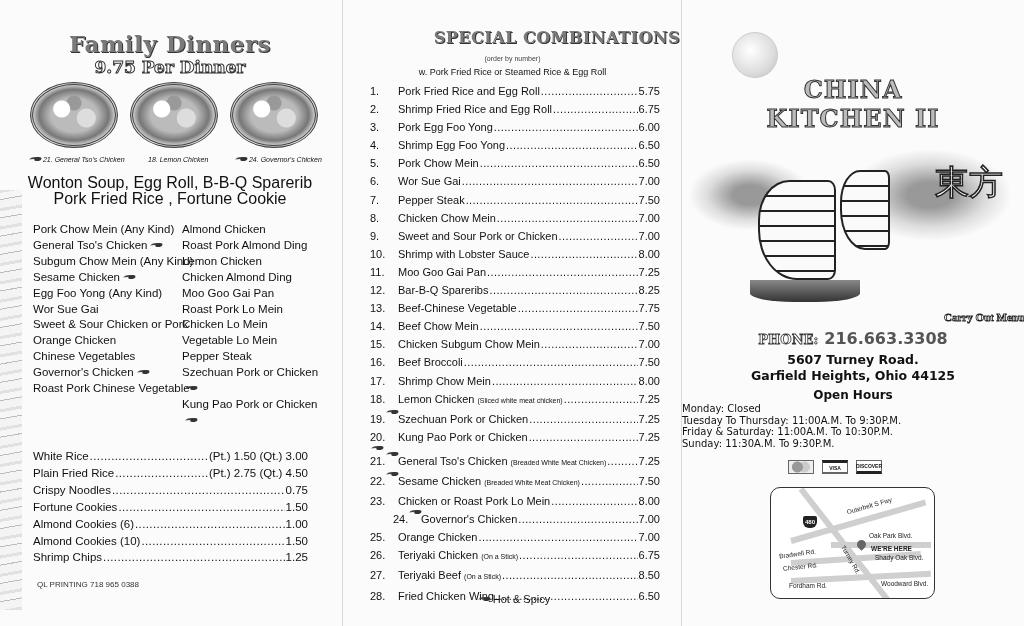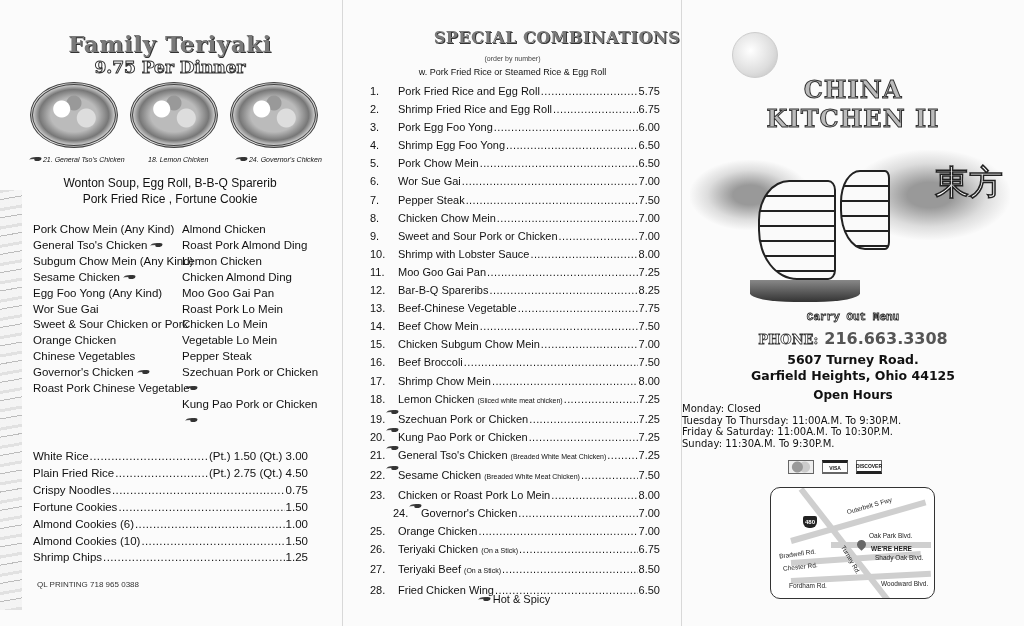--- a/index.html
+++ b/index.html
@@ -25,21 +25,21 @@
 
     .plates { position: absolute; left: 26px; top: 82px; width: 296px; height: 90px; }
     .plate { position: absolute; top: 0; width: 88px; height: 66px; border-radius: 50%;
       border: 3px double #444; background:
       radial-gradient(circle at 35% 40%, #fff 0 8px, transparent 9px),
       radial-gradient(circle at 65% 55%, #ddd 0 9px, transparent 10px),
       radial-gradient(circle at 50% 30%, #999 0 7px, transparent 8px),
       radial-gradient(ellipse at center, #bbb 0 40%, #777 60%, #eee 75%); }
     .plate-cap { position: absolute; top: 74px; font-size: 7px; font-style: italic; white-space: nowrap; }
 
-    .fam-includes { position: absolute; left: 0; width: 340px; top: 175px; text-align: center; font-size: 12px; line-height: 16px; }
+    .fam-includes { position: absolute; left: 0; width: 340px; top: 175px; text-align: center; font-size: 16px; line-height: 16px; }
     .fam-includes .it { font-style: italic; }
 
     .choices { position: absolute; left: 33px; top: 222px; width: 290px; font-size: 11.5px; line-height: 15.9px; }
     .choices .col { position: absolute; top: 0; }
     .choices .c1 { left: 0; }
     .choices .c2 { left: 149px; }
     .spicy { display: inline-block; width: 12px; height: 6px; margin-left: 3px; vertical-align: middle;
       border-top: 2px solid #444; border-radius: 50% 50% 0 0; transform: skewX(-20deg); position: relative; }
     .spicy::after { content: ""; position: absolute; left: 5px; top: -2px; width: 7px; height: 4px; background: #333; border-radius: 50%; }
 
@@ -66,21 +66,21 @@
       background: radial-gradient(circle at 40% 40%, #fff, #ddd 60%, #bbb); border: 1px solid #ccc; }
     .logo { position: absolute; left: 0; width: 342px; text-align: center; font-family: "DejaVu Serif", serif; font-weight: bold;
       color: #bbb; -webkit-text-stroke: 1px #333; letter-spacing: 1px; }
     .logo1 { top: 75px; font-size: 24px; }
     .logo2 { top: 104px; font-size: 24px; }
     .scene { position: absolute; left: 18px; top: 140px; width: 310px; height: 170px; }
     .cloud { position: absolute; background: radial-gradient(ellipse, #999 0 20%, #ddd 50%, transparent 72%); }
     .sail { position: absolute; border: 2px solid #222; background: repeating-linear-gradient(180deg, #fafafa 0 13px, #222 13px 15px); border-radius: 40% 10% 10% 50%; }
     .hull { position: absolute; left: 50px; top: 140px; width: 110px; height: 22px; background: linear-gradient(#888, #333); border-radius: 0 0 40% 40%; }
     .chars { position: absolute; left: 235px; top: 20px; font-size: 34px; line-height: 44px; color: #fff; -webkit-text-stroke: 1.5px #222; font-family: "DejaVu Serif", serif; }
-    .carry { position: absolute; left: 0; width: 342px; top: 311px; text-align: center; font-family: Liberation Mono, monospace; font-weight: bold; font-size: 11px; color: #fff; -webkit-text-stroke: .8px #222; }
+    .carry { position: absolute; left: 0; width: 342px; top: 311px; text-align: right; font-family: Liberation Serif, serif; font-weight: bold; font-size: 11px; color: #fff; -webkit-text-stroke: .8px #222; }
     .phone { position: absolute; left: 0; width: 342px; top: 329px; text-align: center; font-size: 16px; font-weight: bold; color: #555; font-family: "DejaVu Sans", sans-serif; }
     .phone .lab { color: #fff; -webkit-text-stroke: .8px #333; font-family: "DejaVu Serif", serif; font-size: 13px; margin-right: 6px; }
     .addr { position: absolute; left: 0; width: 342px; top: 352px; text-align: center; font-family: "DejaVu Sans", sans-serif; font-weight: bold; font-size: 12.5px; line-height: 16px; }
     .hours-title { position: absolute; left: 0; width: 342px; top: 388px; text-align: center; font-weight: bold; font-size: 12px; font-family: "DejaVu Sans", sans-serif; }
     .hours { position: absolute; left: 0; width: 342px; top: 403px; font-size: 10px; line-height: 11.5px; font-family: "DejaVu Sans", sans-serif; }
     .cards { position: absolute; left: 106px; top: 460px; display: flex; gap: 8px; }
     .card { width: 26px; height: 14px; border: 1px solid #666; font-size: 5px; font-weight: bold; display: flex; align-items: center; justify-content: center; background: #fff; }
     .card.mc { background: radial-gradient(circle at 35% 50%, #999 0 5px, transparent 6px), radial-gradient(circle at 65% 50%, #ccc 0 5px, transparent 6px), #eee; }
     .card.visa { border-top: 3px solid #222; border-bottom: 2px solid #666; }
     .card.disc { border-bottom: 3px solid #222; }
@@ -89,21 +89,21 @@
     .road { position: absolute; background: #cfcfcf; height: 6px; transform-origin: left center; }
     .rlab { position: absolute; font-size: 6.5px; color: #222; white-space: nowrap; }
     .shield { position: absolute; left: 32px; top: 28px; width: 14px; height: 12px; background: #222; color: #fff; font-size: 6px; font-weight: bold; display: flex; align-items: center; justify-content: center; border-radius: 2px 2px 6px 6px; }
     .pin { position: absolute; left: 86px; top: 52px; width: 9px; height: 9px; background: #666; border-radius: 50% 50% 50% 0; transform: rotate(-45deg); }
   </style>
 </head>
 <body>
 
 <div class="left-edge"></div>
 <div class="panel panel-left">
-  <div class="fam-title outline-title">Family Teriyaki</div>
+  <div class="fam-title outline-title">Family Dinners</div>
   <div class="fam-sub">9.75 Per Dinner</div>
 
   <div class="plates">
     <div class="plate" style="left:4px"></div>
     <div class="plate" style="left:104px"></div>
     <div class="plate" style="left:204px"></div>
     <div class="plate-cap" style="left:0px"><span class="spicy"></span> <span>21. General Tso's Chicken</span></div>
     <div class="plate-cap" style="left:122px"><span>18. Lemon Chicken</span></div>
     <div class="plate-cap" style="left:206px"><span class="spicy"></span> <span>24. Governor's Chicken</span></div>
   </div>
@@ -300,21 +300,21 @@
       <div class="row">
         <span class="num" style="display: flex;">
           <span>19.</span>
           <span class="spicy" style="margin-left: 1px;"></span>
         </span>
         <span class="name"><span>Szechuan Pork or Chicken</span></span>
         <span class="dots"></span>
         <span class="price">7.25</span>
       </div>
       <div class="row">
-        <span class="num" style="display: flex;">
+        <span class="num" style="display: flex; flex-direction: column;">
           <span>20.</span>
           <span class="spicy" style="margin-left: 1px;"></span>
         </span>
         <span class="name"><span>Kung Pao Pork or Chicken</span></span>
         <span class="dots"></span>
         <span class="price">7.25</span>
       </div>
       <div class="row">
         <span class="num" style="display: flex;">
           <span>21.</span>

